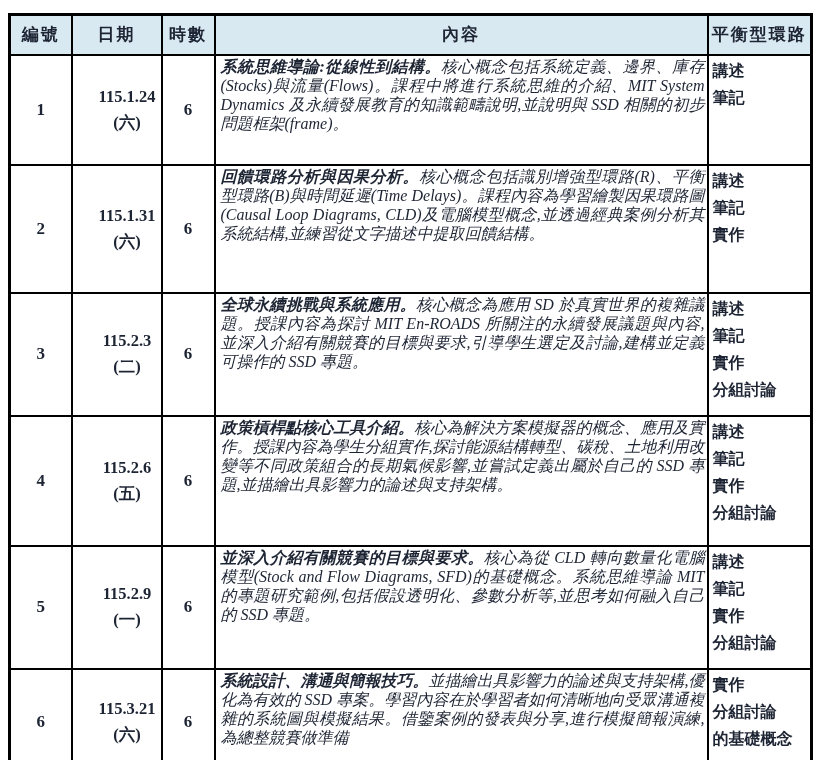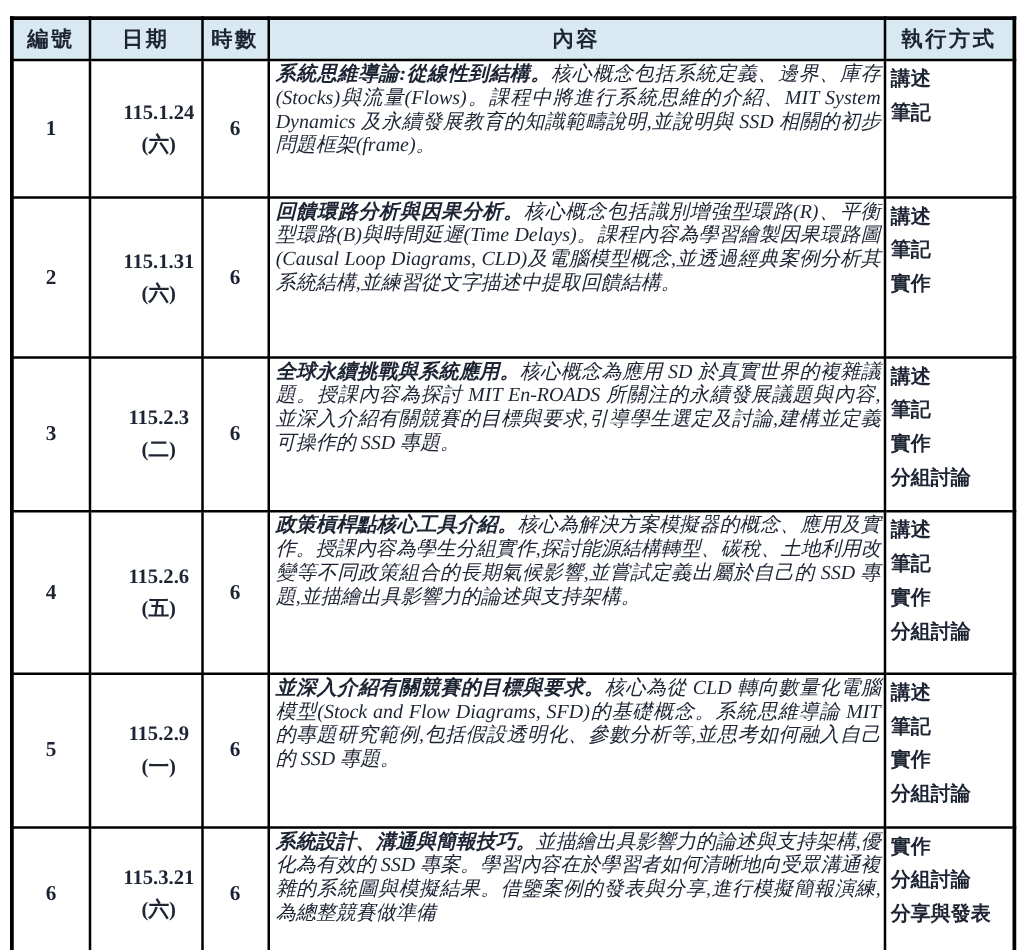--- a/index.html
+++ b/index.html
@@ -24,21 +24,21 @@
   table.schedule th,
   table.schedule td{
     border:2px solid var(--border);
     color:var(--text);
   }
   thead th{
     background:var(--header-bg);
     font-weight:bold;
     font-size:17px;
     text-align:center;
-    height:33px;
+    height:40px;
     vertical-align:middle;
     letter-spacing:2px;
   }
   td.c-no, td.c-hours{
     text-align:center;
     vertical-align:middle;
     font-weight:bold;
     font-size:17px;
   }
   td.c-date{
@@ -83,21 +83,21 @@
       <col style="width:53px">
       <col style="width:493px">
       <col style="width:104px">
     </colgroup>
     <thead>
       <tr>
         <th>編號</th>
         <th>日期</th>
         <th>時數</th>
         <th>內容</th>
-        <th>執行方式</th>
+        <th>平衡型環路</th>
       </tr>
     </thead>
     <tbody>
   <tr>
     <td class="c-no">1</td>
     <td class="c-date">
       <div>115.1.24</div>
       <div>(六)</div>
     </td>
     <td class="c-hours">6</td>
@@ -175,18 +175,18 @@
     <td class="c-no">6</td>
     <td class="c-date">
       <div>115.3.21</div>
       <div>(六)</div>
     </td>
     <td class="c-hours">6</td>
     <td class="c-content"><span class="title">系統設計、溝通與簡報技巧。</span><span>並描繪出具影響力的論述與支持架構,優化為有效的 SSD 專案。學習內容在於學習者如何清晰地向受眾溝通複雜的系統圖與模擬結果。借鑒案例的發表與分享,進行模擬簡報演練,為總整競賽做準備</span></td>
     <td class="c-methods">
             <div>實作</div>
             <div>分組討論</div>
-            <div>分享與發表</div>
+            <div>的基礎概念</div>
           </td>
   </tr>
 </tbody>
   </table>
 </div>
 
 </body></html>

